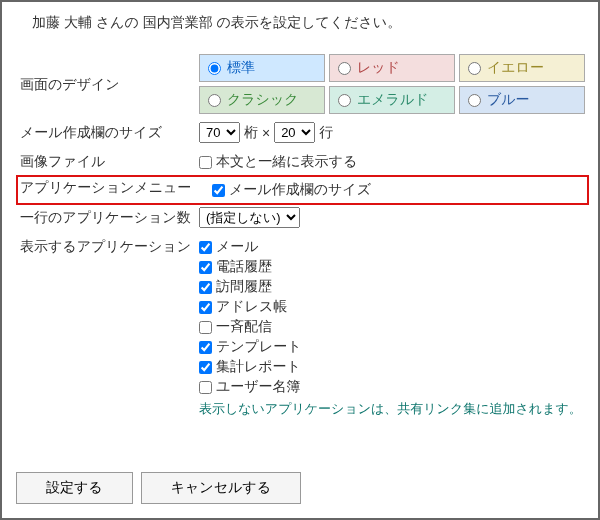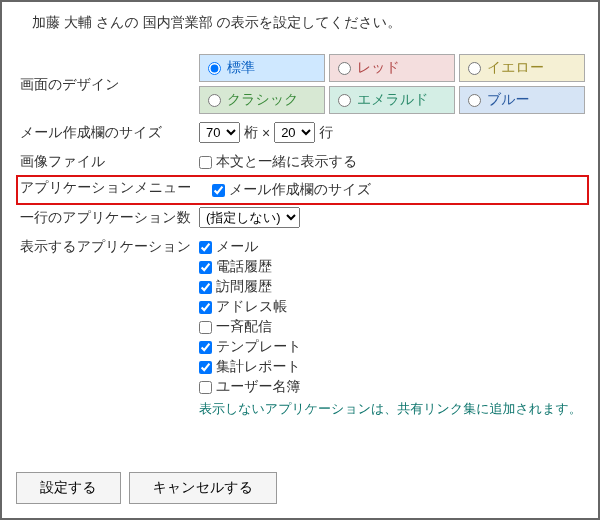--- a/index.html
+++ b/index.html
@@ -85,21 +85,21 @@
   .button-bar {
     position: absolute;
     left: 14px;
     bottom: 14px;
     display: flex;
     gap: 8px;
   }
   .btn {
     border: 1px solid #999;
     background: #f5f5f5;
-    padding: 6px 23px;
+    padding: 6px 29px;
     font-size: 14px;
     cursor: pointer;
   }
 </style>
 </head>
 <body>
 
 <div class="outer">
 
   <div class="prompt">加藤 大輔 さんの 国内営業部 の表示を設定してください。</div>

